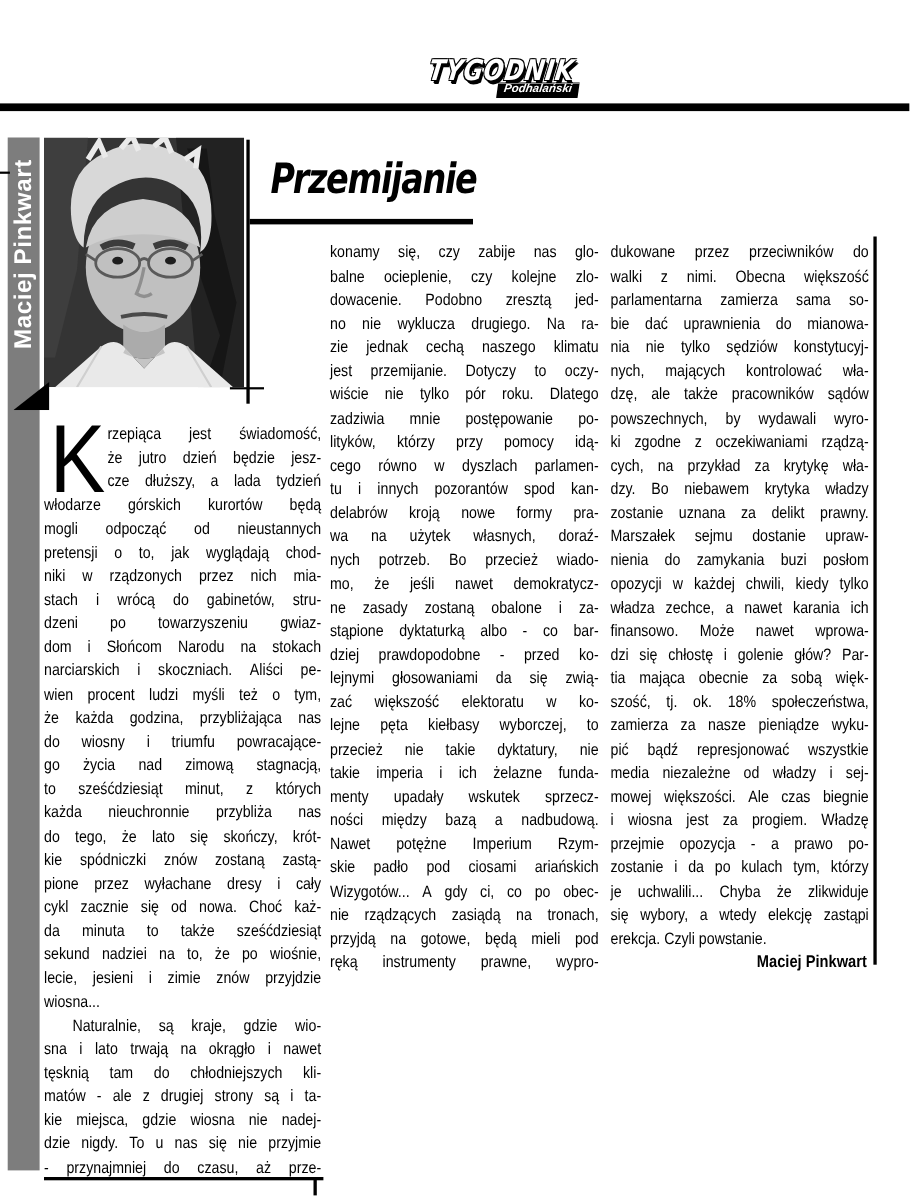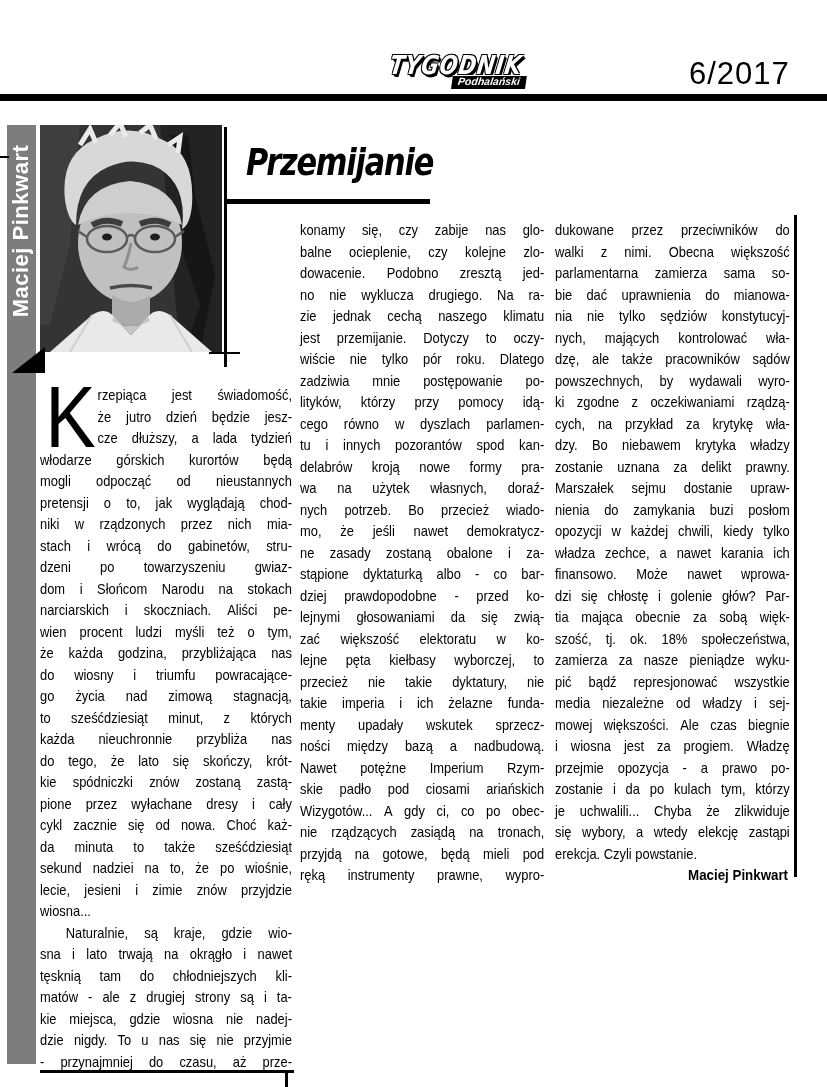--- a/index.html
+++ b/index.html
@@ -65,21 +65,20 @@
 </style>
 </head>
 <body>
 
 <div class="page">
 
   <div class="logo">
     <span class="logo-main">TYGODNIK</span>
     <span class="logo-sub">Podhalański</span>
   </div>
-  <div class="issue">6/2017</div>
   <div class="rule-top"></div>
 
   <div class="graybar">
     <div class="author-vert-box">
       <span>Maciej Pinkwart</span>
     </div>
   </div>
 
   <div class="photo">
     <svg width="182" height="227" viewBox="0 0 182 227" xmlns="http://www.w3.org/2000/svg">

